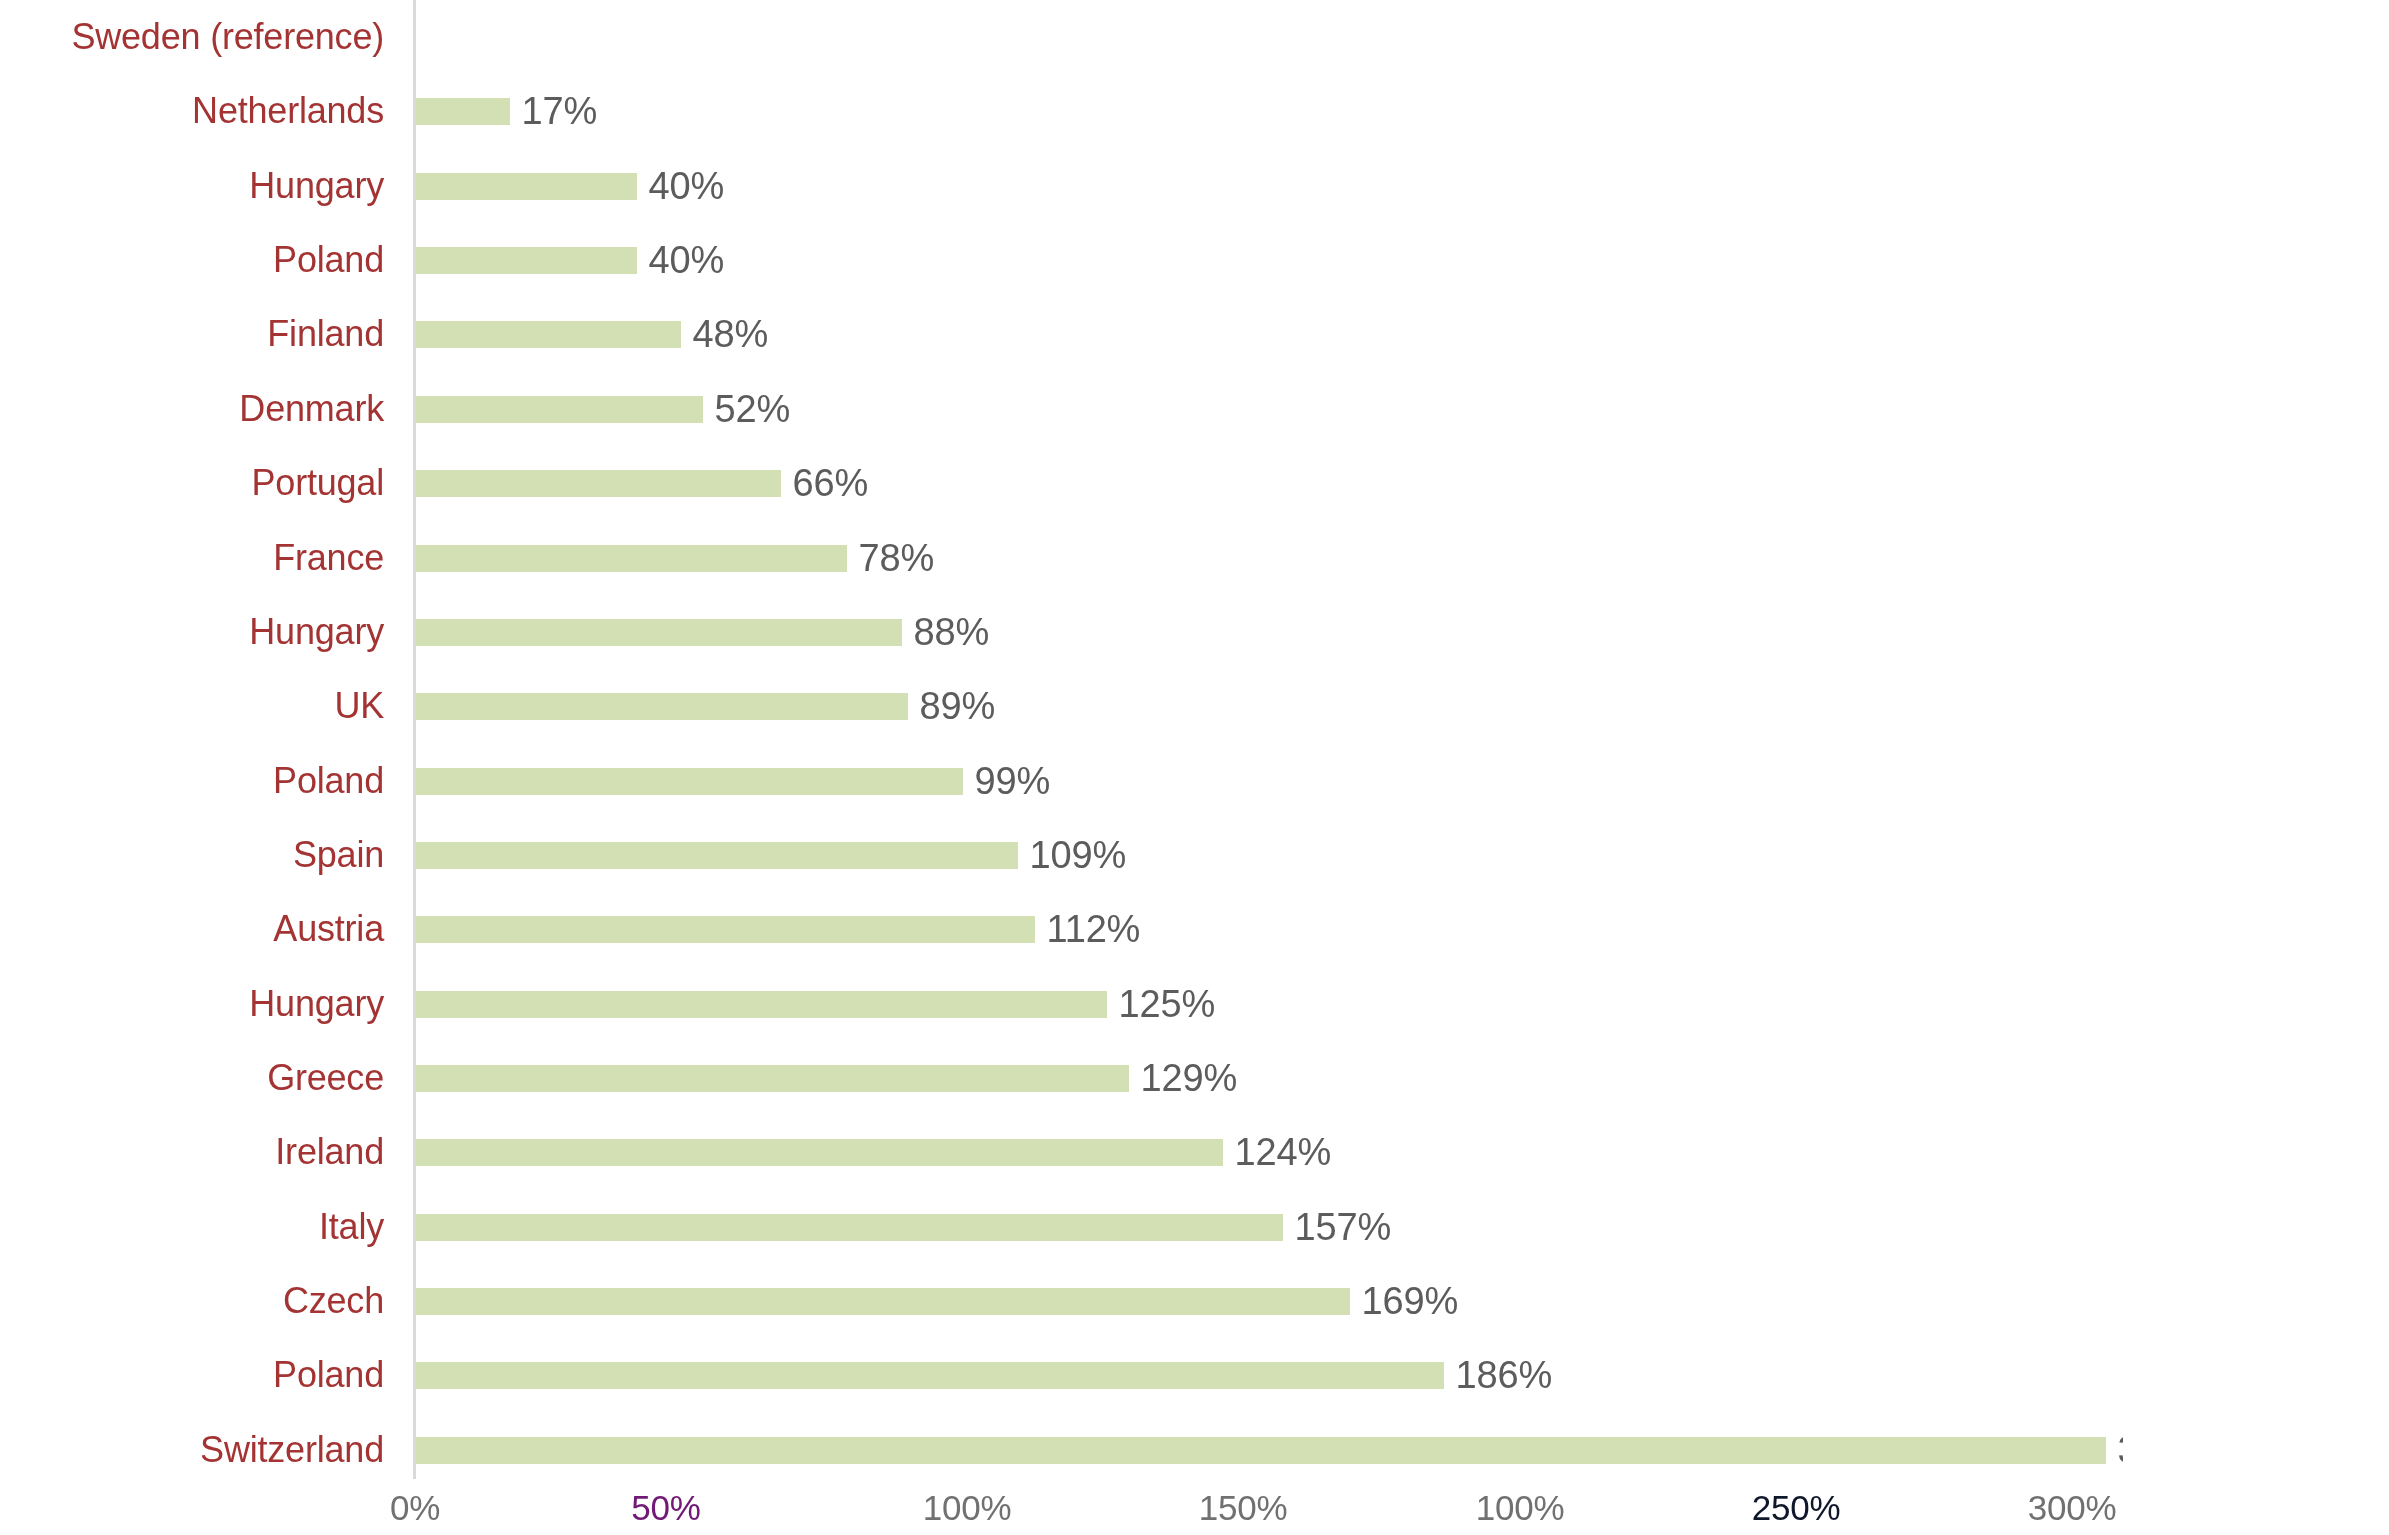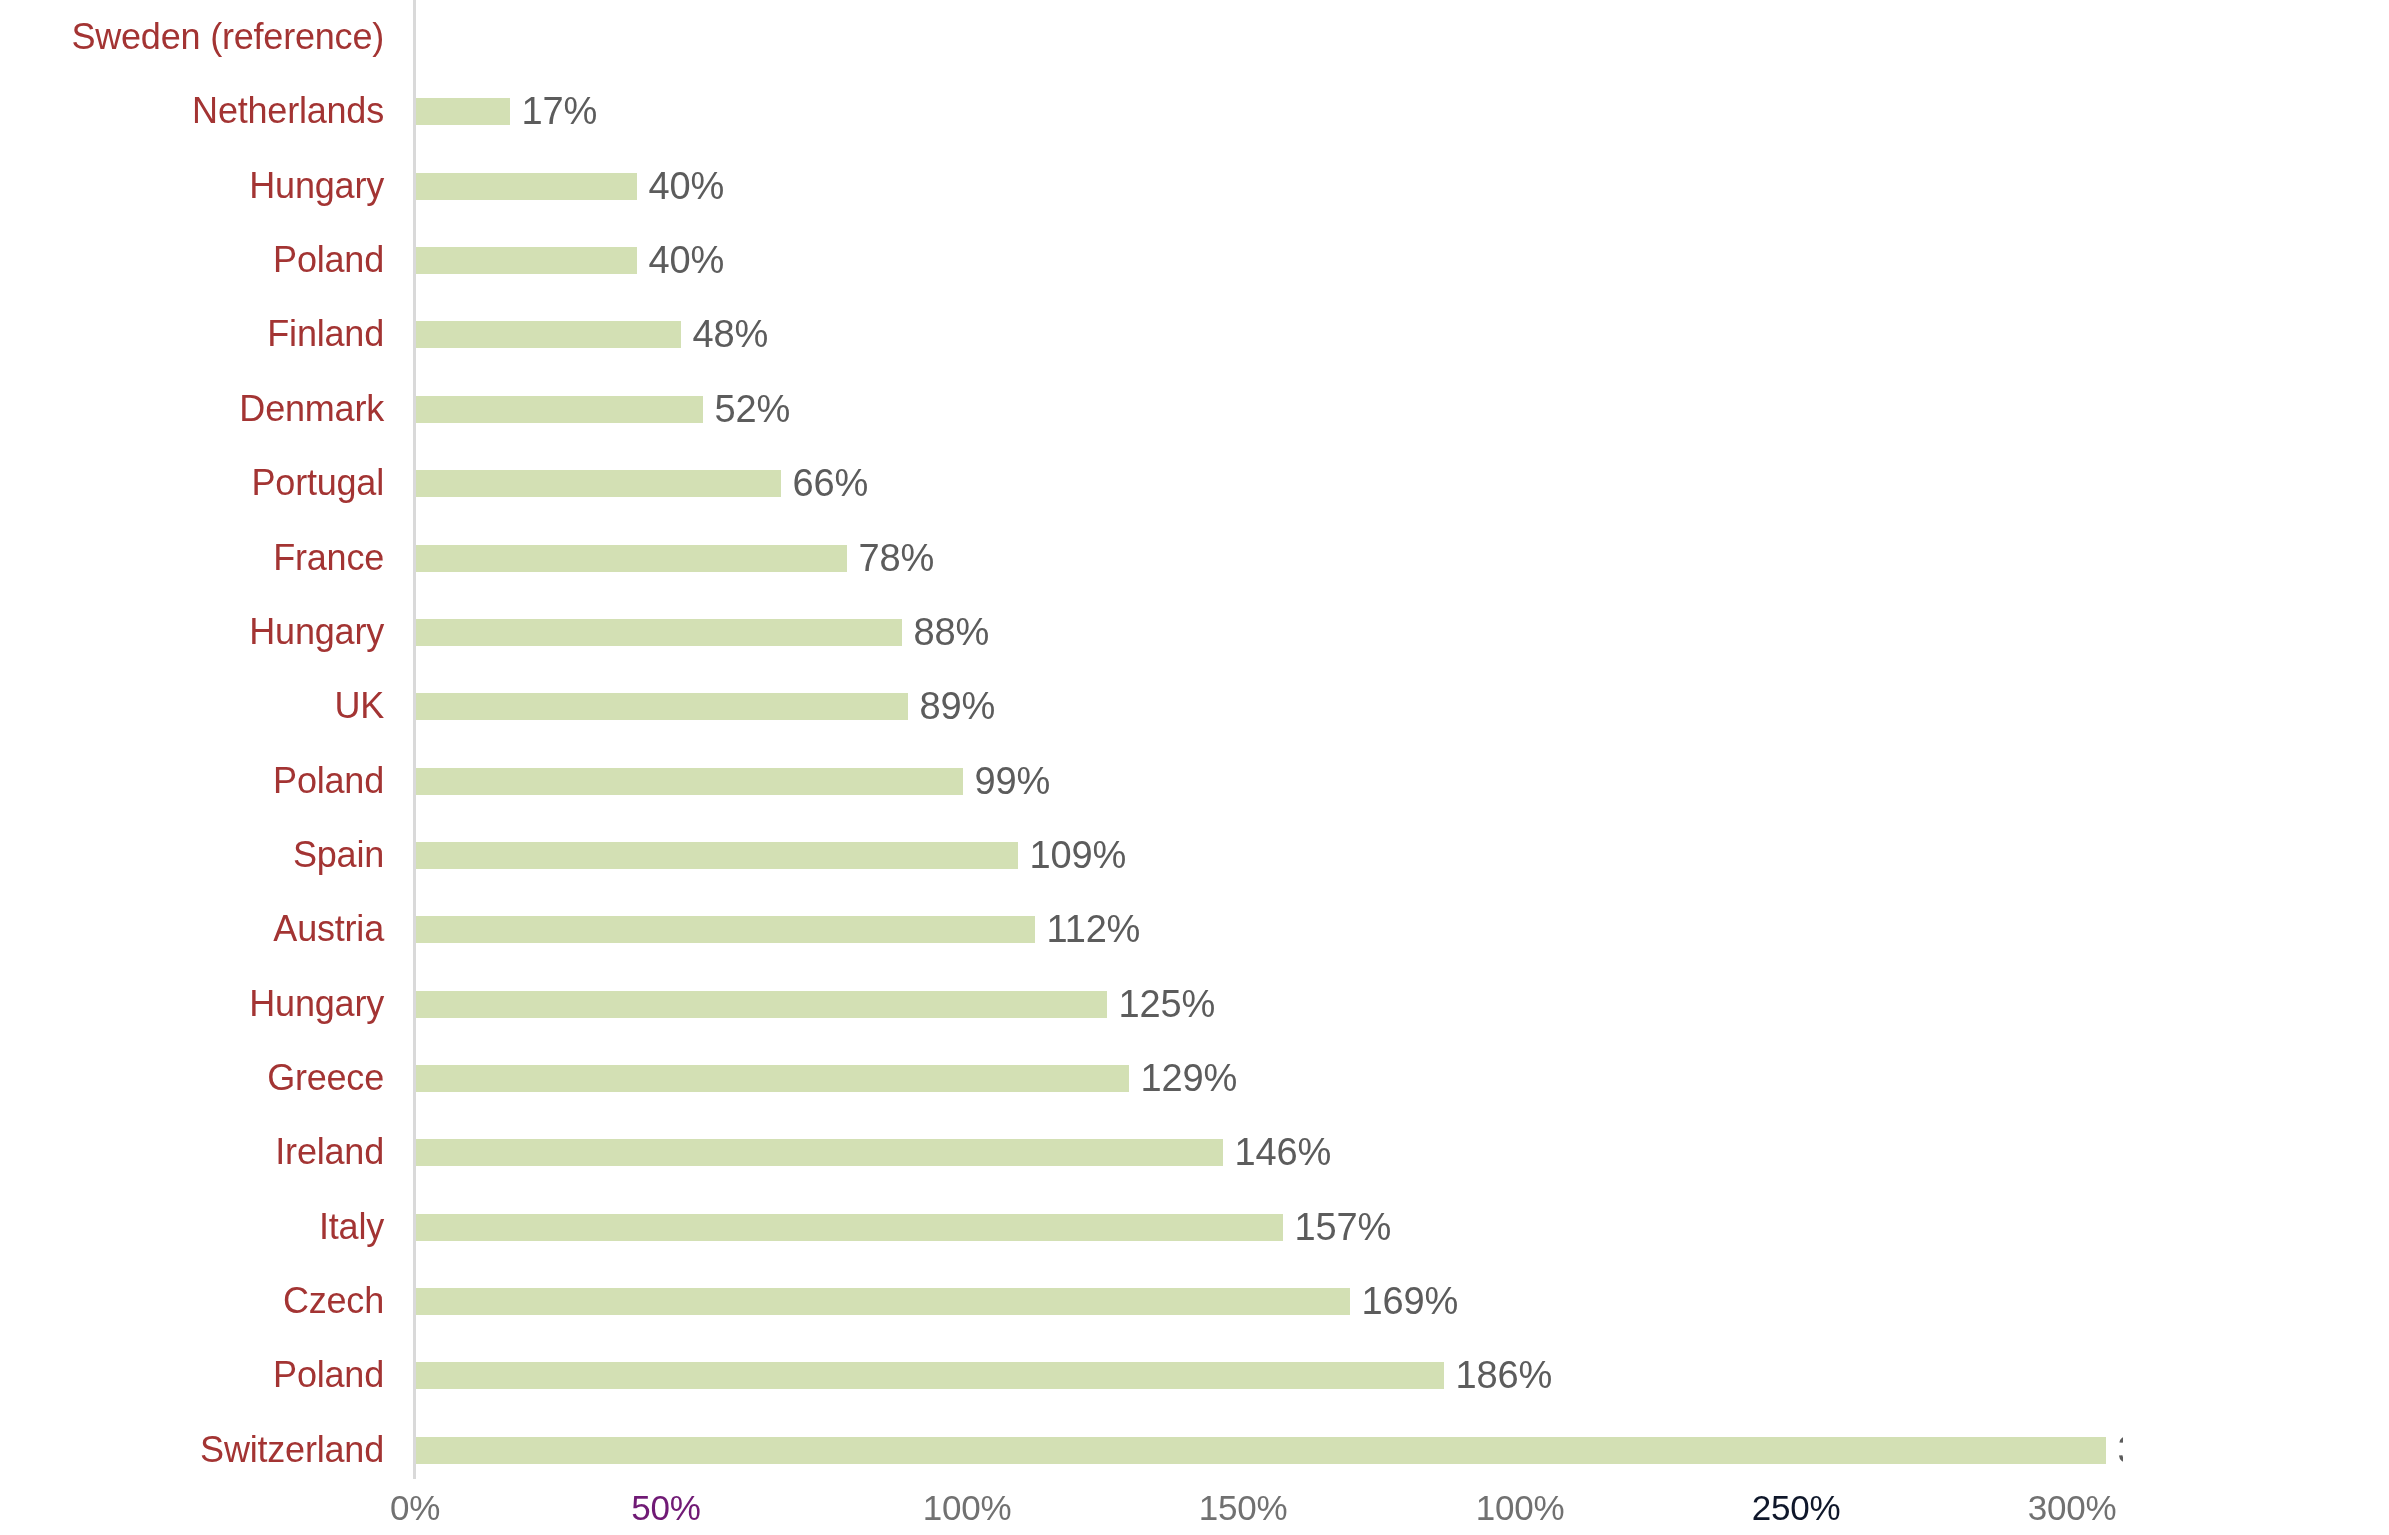--- a/index.html
+++ b/index.html
@@ -206,21 +206,21 @@
         <div class="cat-label">Greece</div>
         <div class="bar-wrap">
           <div class="bar" style="width: 713px; background: rgb(211, 224, 180);"></div>
           <div class="val-label" style="left: 713px;">129%</div>
         </div>
       </div>
       <div class="row" style="top: 1115px;">
         <div class="cat-label">Ireland</div>
         <div class="bar-wrap">
           <div class="bar" style="width: 807px; background: rgb(211, 224, 180);"></div>
-          <div class="val-label" style="left: 807px;">146%</div>
+          <div class="val-label" style="left: 807px;">124%</div>
         </div>
       </div>
       <div class="row" style="top: 1190px;">
         <div class="cat-label">Italy</div>
         <div class="bar-wrap">
           <div class="bar" style="width: 867px; background: rgb(211, 224, 180);"></div>
           <div class="val-label" style="left: 867px;">157%</div>
         </div>
       </div>
       <div class="row" style="top: 1264px;">

